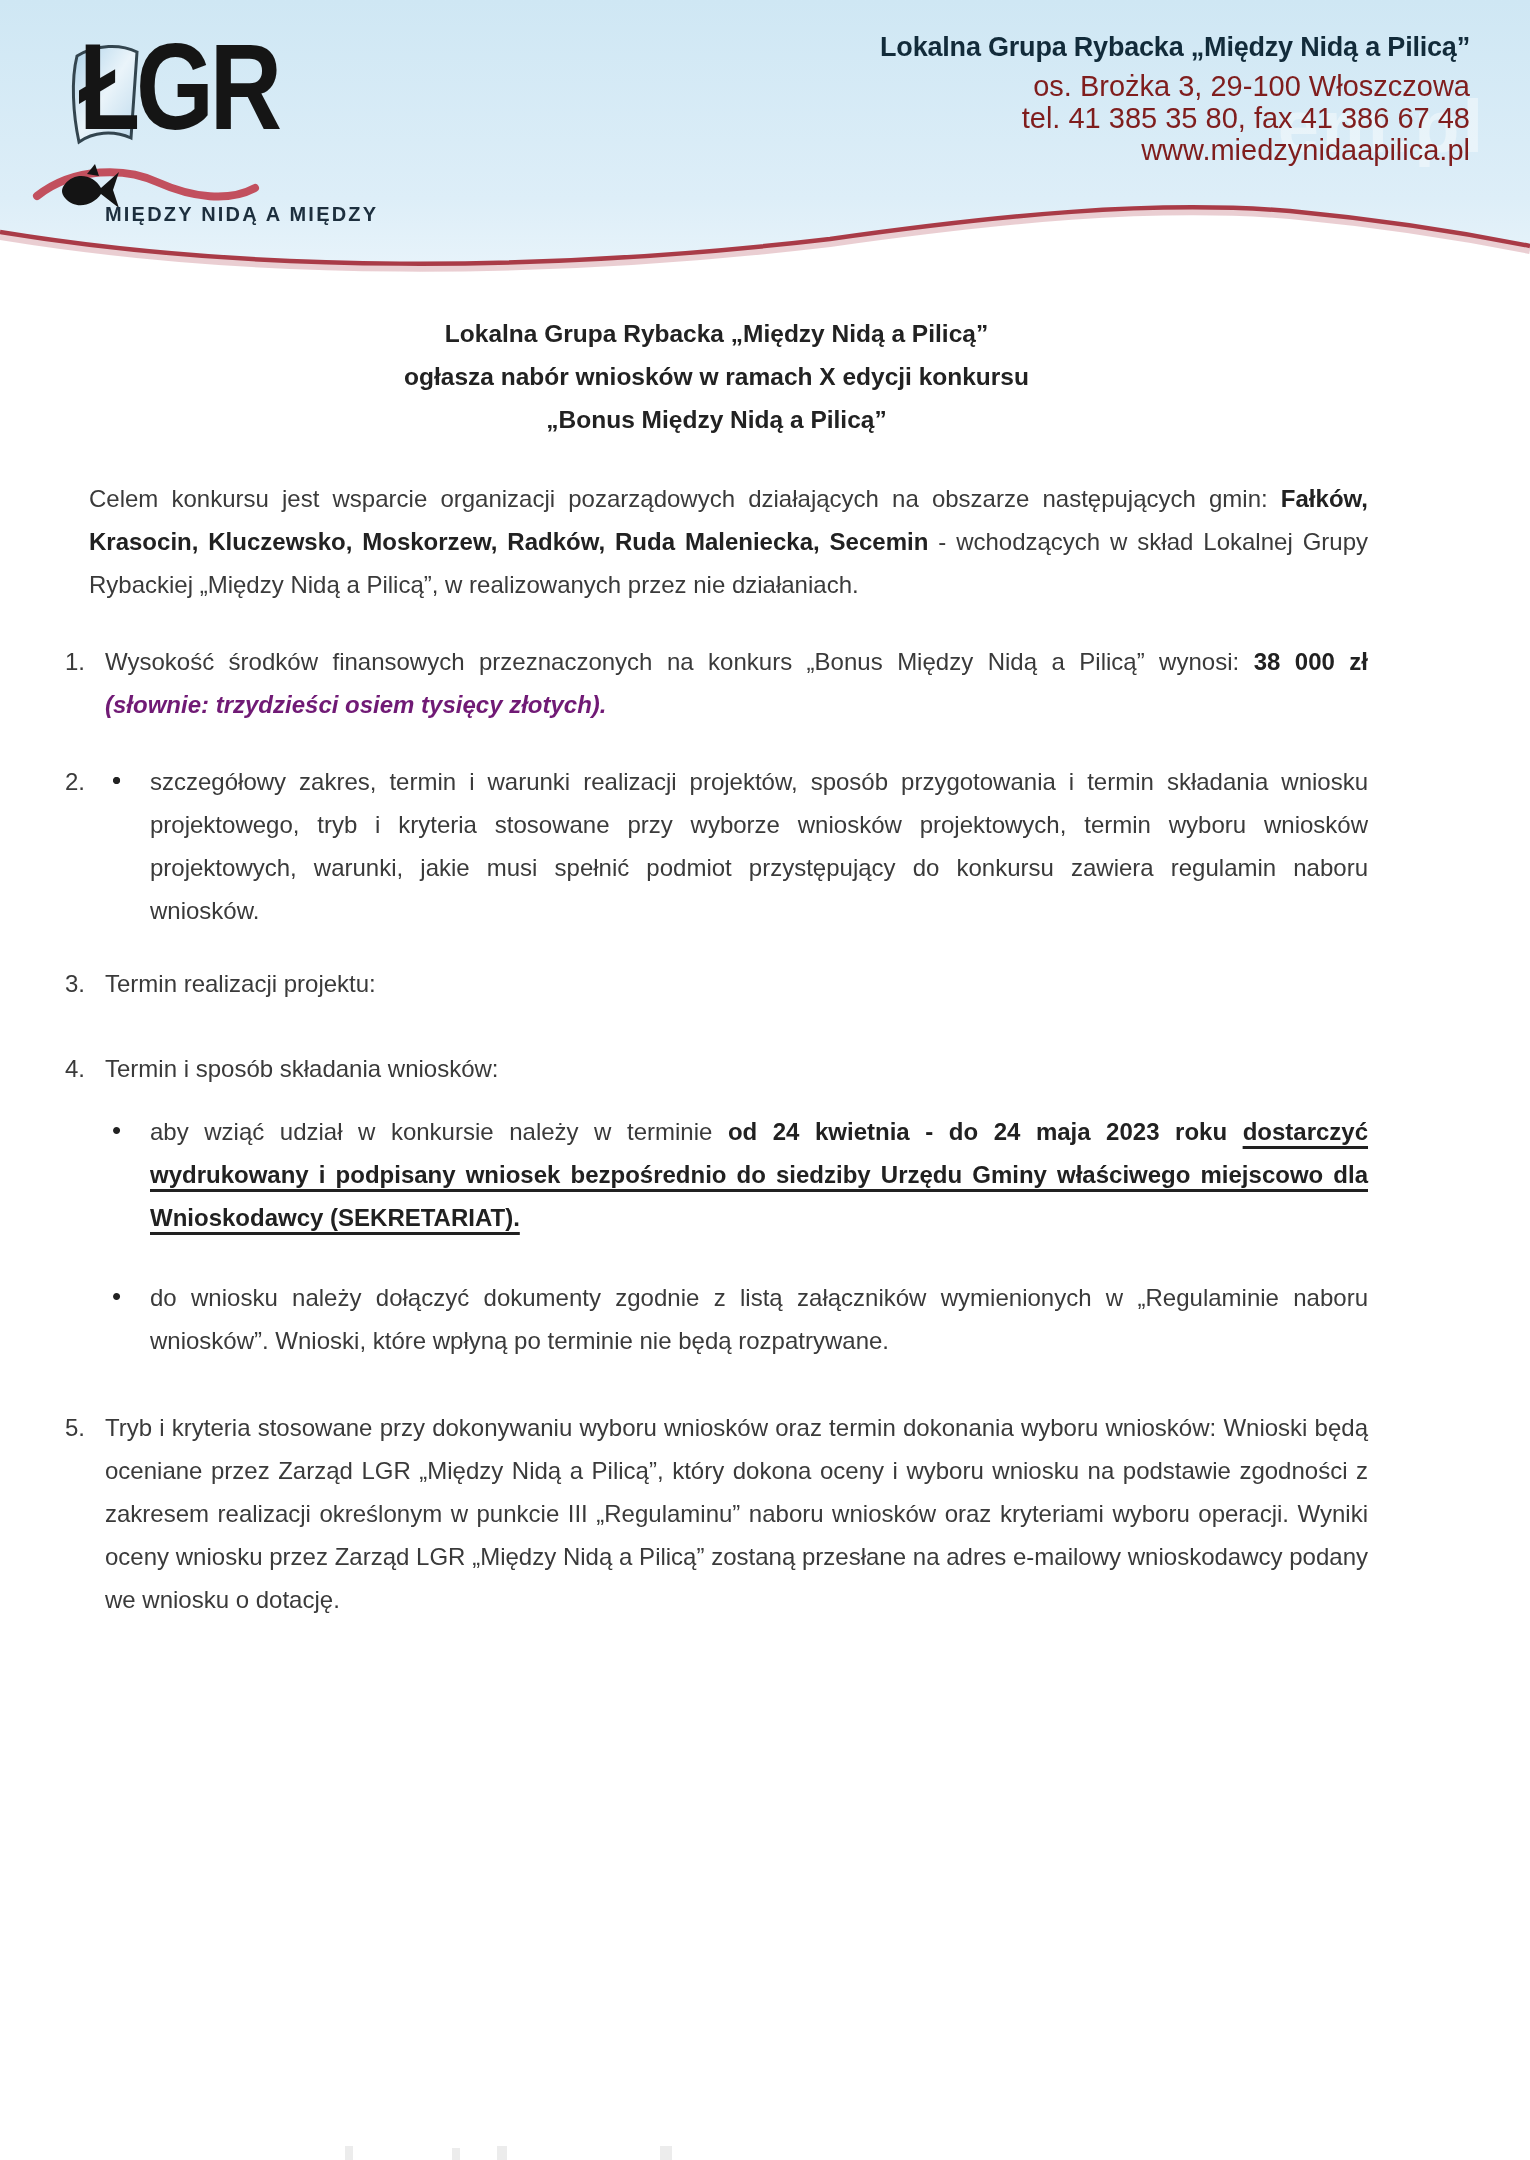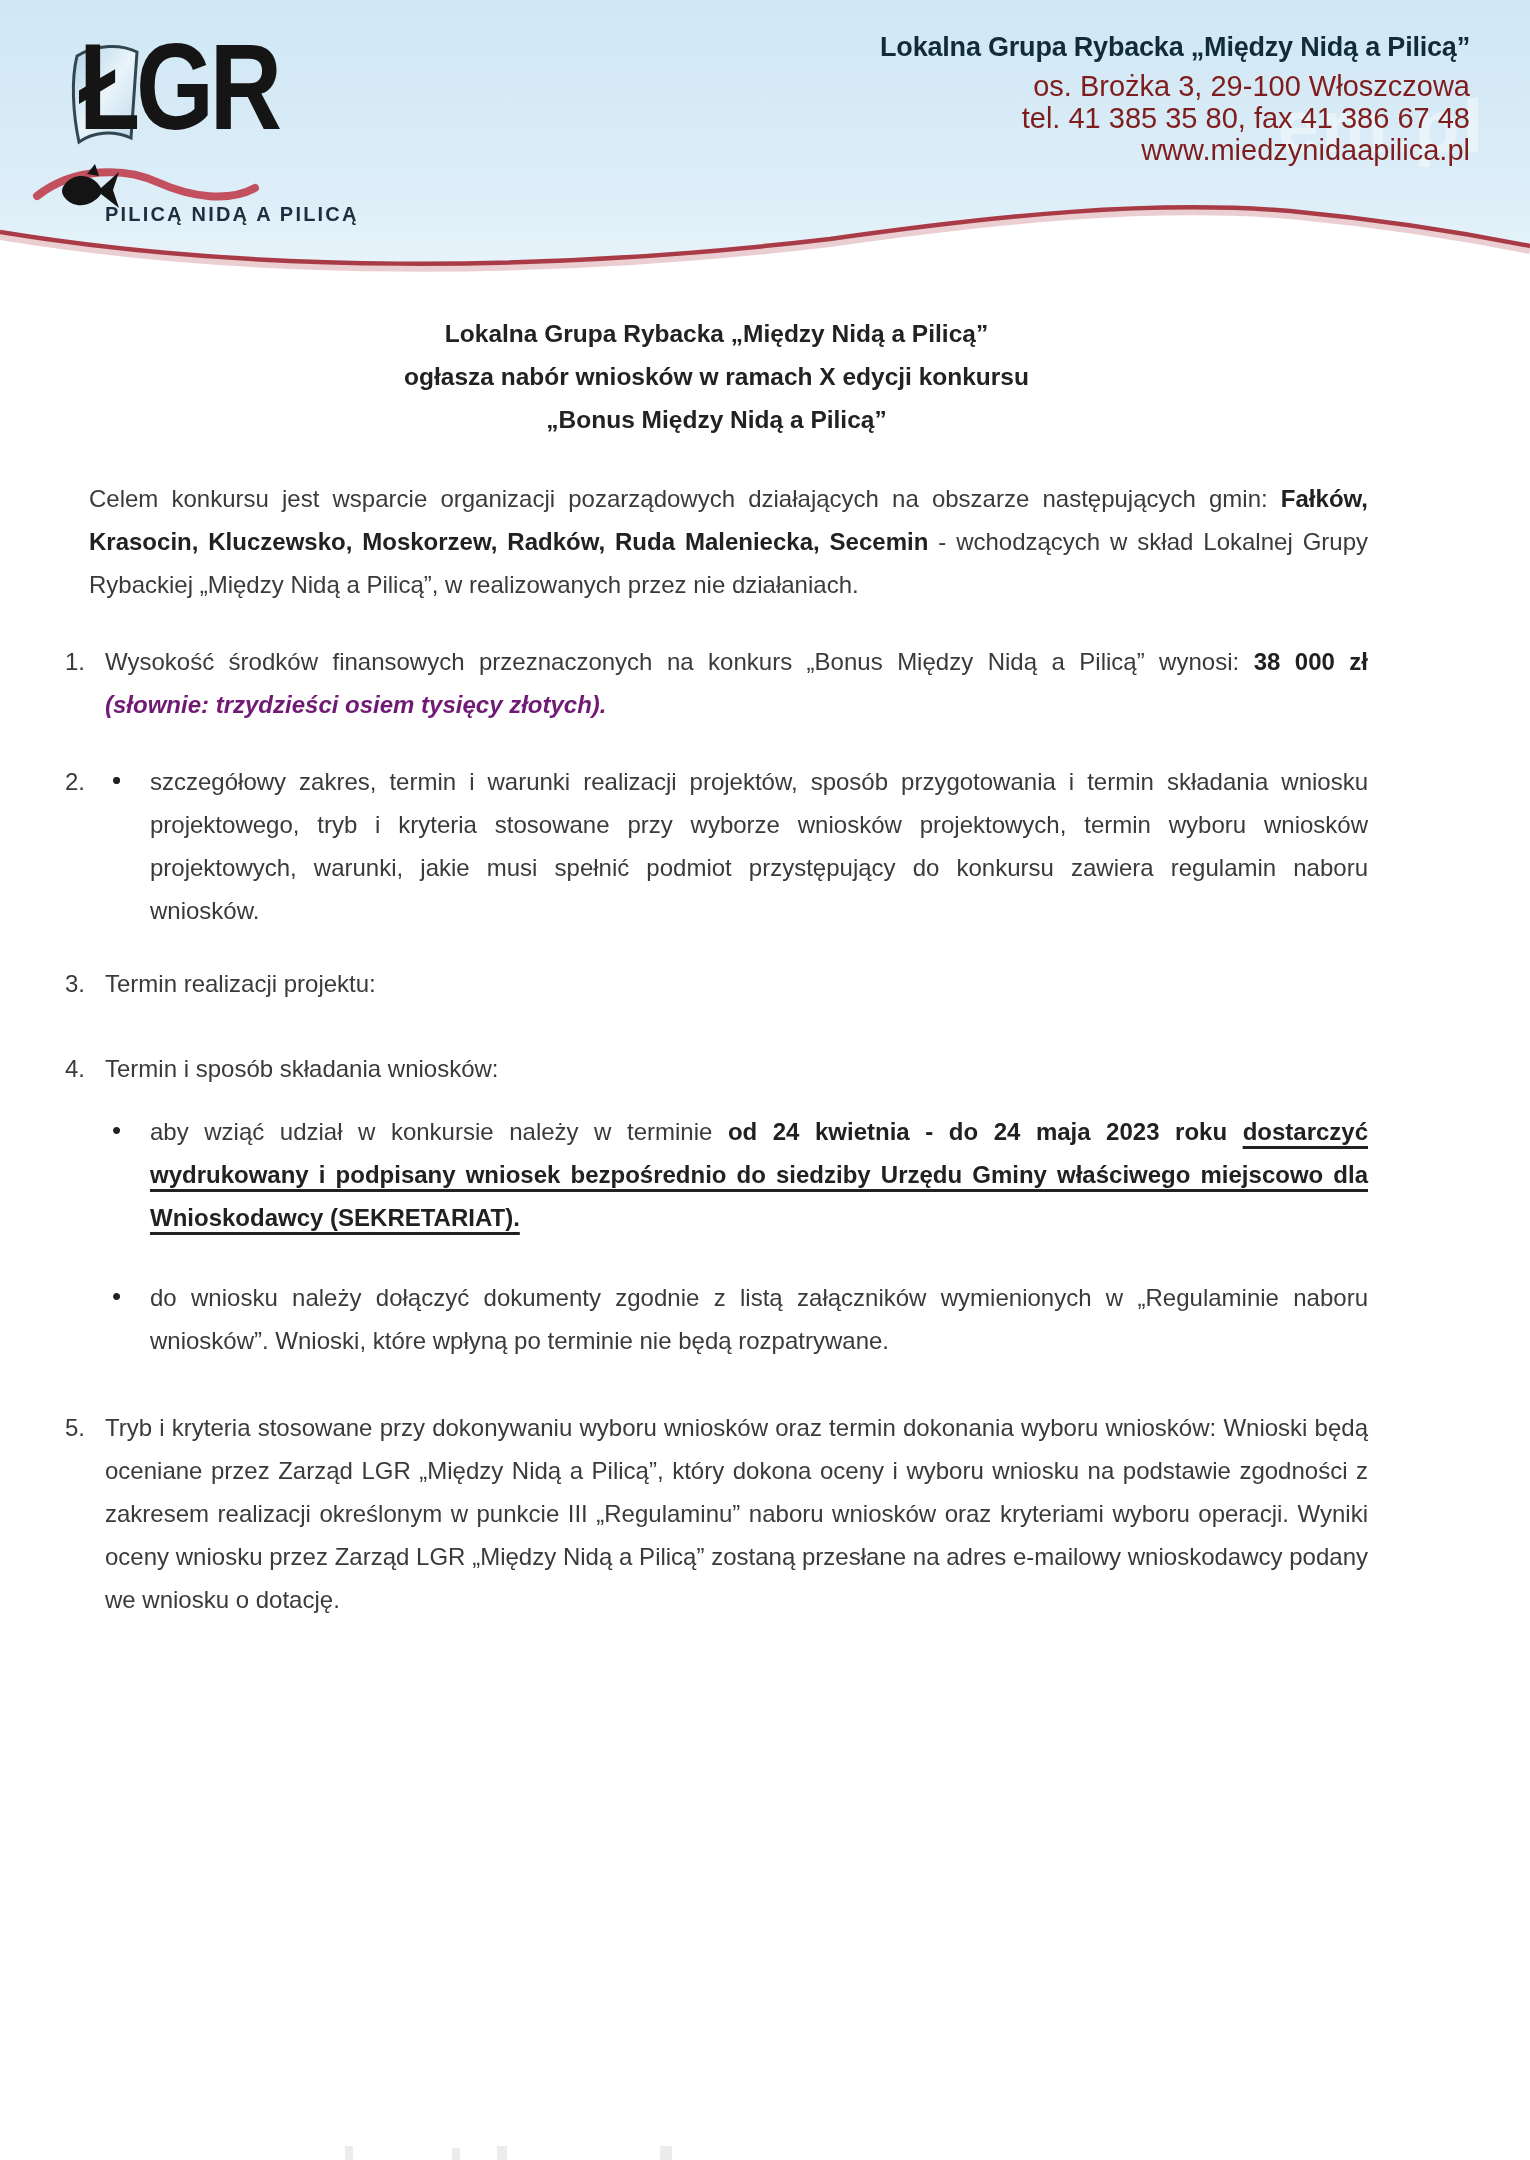--- a/index.html
+++ b/index.html
@@ -83,21 +83,21 @@
     <path d="M6,14 C26,2 50,2 66,10 L60,96 C42,88 22,90 8,100 C2,72 0,38 6,14 Z" fill="url(#sailg)" stroke="#33454f" stroke-width="3"></path>
   </svg>
   <div class="logo-text">ŁGR</div>
   <svg class="fish-swoosh" viewBox="0 0 230 84">
     <path d="M6,46 C44,16 96,18 126,32 C162,48 198,52 224,38" fill="none" stroke="#c2505e" stroke-width="8" stroke-linecap="round"></path>
     <g transform="translate(26,12)">
       <path d="M44,26 C36,12 18,10 8,22 C4,27 4,31 8,36 C18,48 36,44 44,32 L62,46 L56,28 L62,10 Z" fill="#141414"></path>
       <path d="M30,12 L38,2 L42,14 Z" fill="#141414"></path>
     </g>
   </svg>
-  <div class="logo-subtitle">PILICĄ NIDĄ A PILICĄ</div>
+  <div class="logo-subtitle">MIĘDZY NIDĄ A MIĘDZY</div>
 </div>
 
 <div class="contact">
   <div class="org">Lokalna Grupa Rybacka „Między Nidą a Pilicą”</div>
   <div class="line">os. Brożka 3, 29-100 Włoszczowa</div>
   <div class="line">tel. 41 385 35 80, fax 41 386 67 48</div>
   <div class="line">www.miedzynidaapilica.pl</div>
 </div>
 
 <div class="doc">

